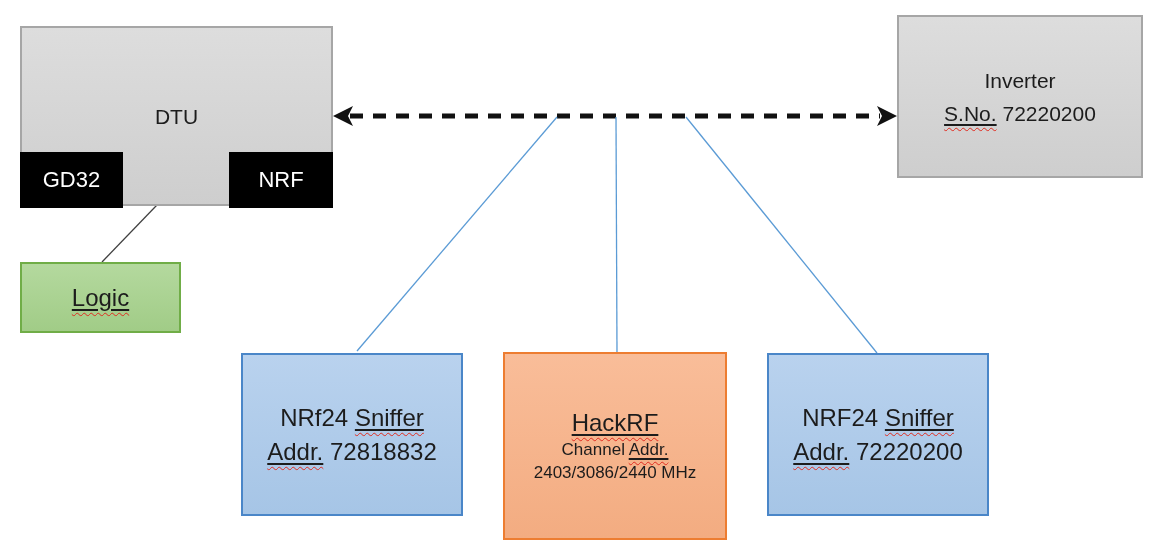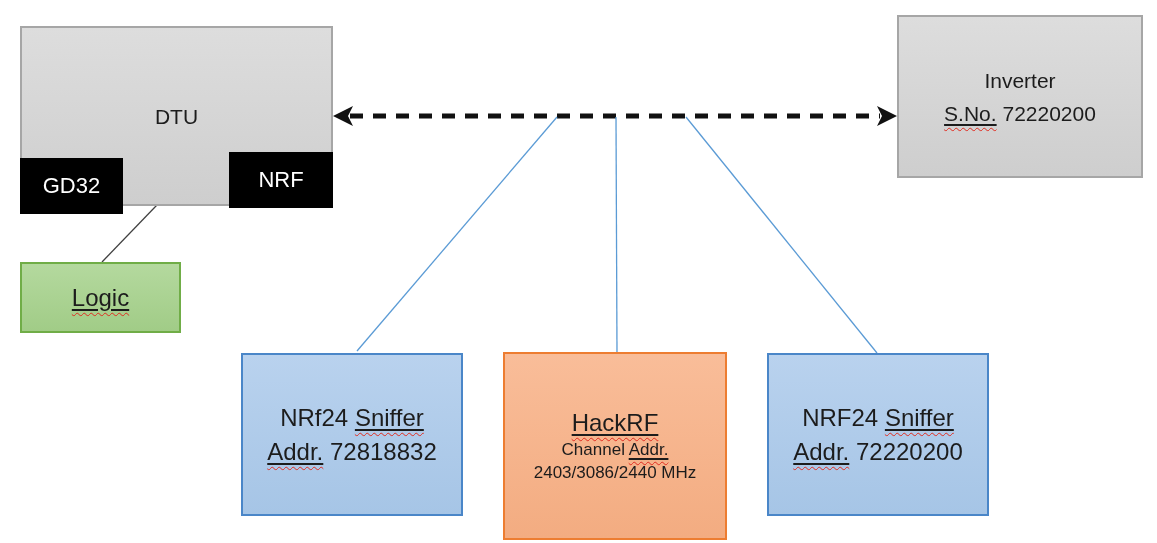--- a/index.html
+++ b/index.html
@@ -7,21 +7,21 @@
   .canvas{position:relative;width:1157px;height:543px;background:#ffffff;overflow:hidden;}
   .overlay{position:absolute;left:0;top:0;width:1157px;height:543px;}
   .box{position:absolute;box-sizing:border-box;display:flex;flex-direction:column;align-items:center;justify-content:center;text-align:center;color:var(--text-dark,#1c1c1c);}
   .gray{background:linear-gradient(180deg,#dddddd,#cecece);border:2px solid var(--gray-border,#a6a6a6);}
   .blackbox{background:var(--black-fill,#000000);color:var(--text-light,#ffffff);font-size:22px;}
   .green{background:linear-gradient(180deg,#b4d99e,#a1cc87);border:2px solid var(--green-border,#70ad47);}
   .blue{background:linear-gradient(180deg,#b9d2ee,#a6c5e6);border:2px solid var(--blue-border,#4a86c8);}
   .orange{background:linear-gradient(180deg,#f9bd99,#f3ac81);border:2px solid var(--orange-border,#ed7d31);}
 
   .dtu-box{left:20px;top:26px;width:313px;height:180px;font-size:21px;line-height:33px;}
-  .gd32-box{left:20px;top:158px;width:103px;height:56px;}
+  .gd32-box{left:20px;top:152px;width:103px;height:56px;}
   .nrf-box{left:229px;top:152px;width:104px;height:56px;}
   .logic-box{left:20px;top:262px;width:161px;height:71px;font-size:24px;}
   .inverter-box{left:897px;top:15px;width:246px;height:163px;font-size:21px;line-height:33px;}
   .sniffer-left-box{left:241px;top:353px;width:222px;height:163px;font-size:24px;line-height:34px;}
   .hackrf-box{left:503px;top:352px;width:224px;height:188px;}
   .sniffer-right-box{left:767px;top:353px;width:222px;height:163px;font-size:24px;line-height:34px;}
   .hackrf-title{font-size:24px;line-height:30px;}
   .hackrf-sub{font-size:17px;line-height:23px;}
 
   

